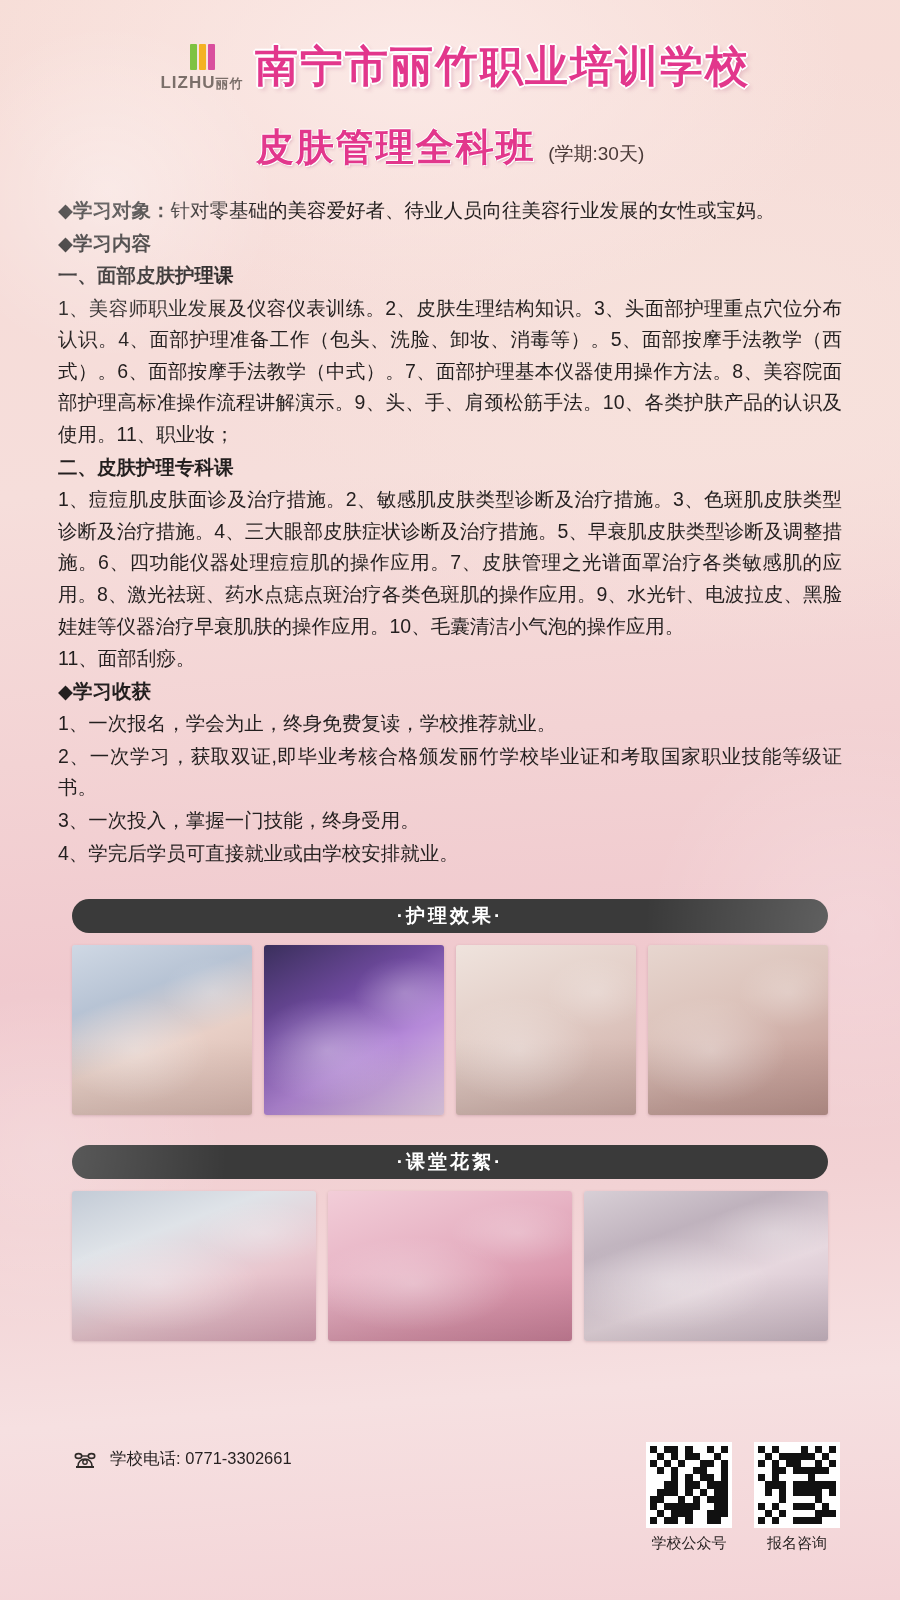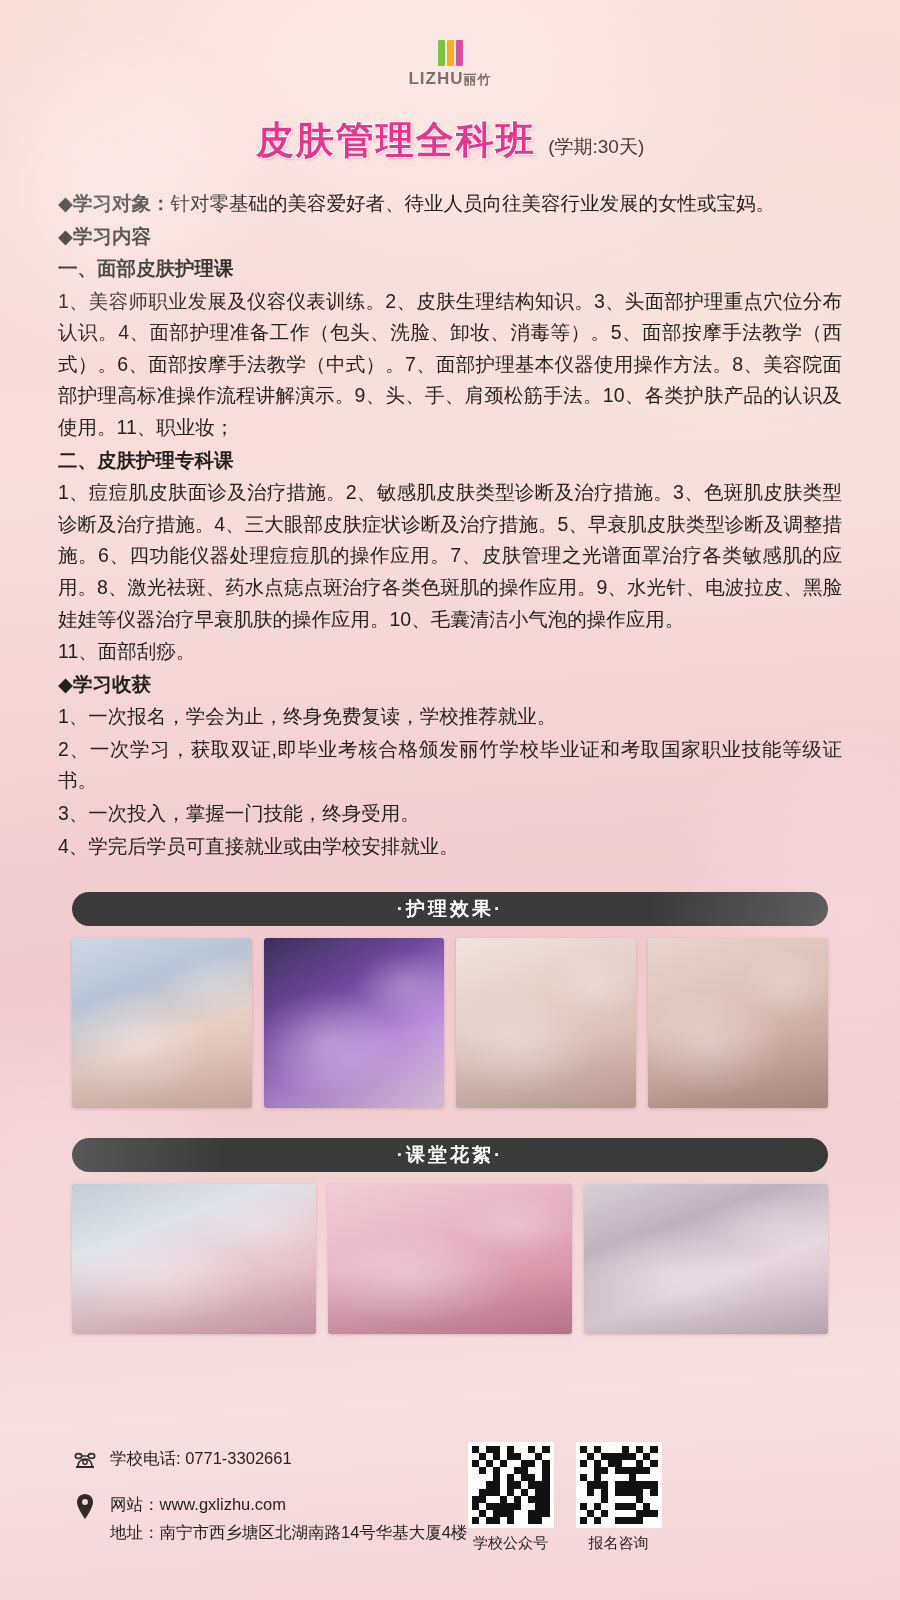--- a/index.html
+++ b/index.html
@@ -166,20 +166,21 @@
 
   
   .footer {
     position: absolute;
     left: 0;
     right: 0;
     bottom: 0;
     height: 178px;
     padding: 16px 60px 0 70px;
     display: flex;
+    justify-content: space-between;
   }
   .contact { padding-top: 8px; }
   .contact-row {
     display: flex;
     align-items: flex-start;
     gap: 10px;
     margin-bottom: 16px;
   }
   .icon-circle {
     width: 30px;
@@ -228,20 +229,21 @@
     <div class="logo">
       <div class="logo-mark">
         <i></i>
           <i></i>
           <i></i>
       </div>
       <div class="logo-text">
         <span>LIZHU</span><small>丽竹</small>
       </div>
     </div>
+    <div class="school-name">南宁市丽竹职业培训学校</div>
   </div>
 
   <div class="title-row">
     <span class="course-title">皮肤管理全科班</span>
     <span class="course-duration">(学期:30天)</span>
   </div>
 
   <div class="content">
     <p class="lead">
       <span class="bullet-head">◆学习对象：</span><span>针对零基础的美容爱好者、待业人员向往美容行业发展的女性或宝妈。</span>
@@ -282,32 +284,20 @@
             <path d="M4 16h18v2H4z" fill="#2f2a28"></path>
             <path d="M6 16c0-4 3-7 7-7s7 3 7 7" fill="none" stroke="#2f2a28" stroke-width="1.6"></path>
             <circle cx="13" cy="12" r="2.2" fill="none" stroke="#2f2a28" stroke-width="1.4"></circle>
             <ellipse cx="6.5" cy="6" rx="3.2" ry="2.4" fill="none" stroke="#2f2a28" stroke-width="1.6"></ellipse>
             <ellipse cx="19.5" cy="6" rx="3.2" ry="2.4" fill="none" stroke="#2f2a28" stroke-width="1.6"></ellipse>
             <path d="M9.5 6h7" stroke="#2f2a28" stroke-width="1.4"></path>
           </svg>
         </div>
         <div class="contact-lines">
           <div class="l1">学校电话: 0771-3302661</div>
-        </div>
-      </div>
-      <div class="contact-row">
-        <div class="icon-circle">
-          <svg width="20" height="28" viewBox="0 0 20 28" aria-hidden="true">
-            <path d="M10 1c-4.4 0-8 3.6-8 8 0 6 8 17 8 17s8-11 8-17c0-4.4-3.6-8-8-8z" fill="#2f2a28"></path>
-            <circle cx="10" cy="9" r="3" fill="#f3d3d6"></circle>
-          </svg>
-        </div>
-        <div class="contact-lines">
-          <div class="l1">网站：www.gxlizhu.com</div>
-          <div>地址：南宁市西乡塘区北湖南路14号华基大厦4楼</div>
         </div>
       </div>
     </div>
 
     <div class="qr-area">
       <div class="qr-block">
         <div class="qr-img">
           <div class="qr-grid" id="qr2">
               <span style="grid-area: 1 / 1;"></span>
               <span style="grid-area: 1 / 3;"></span>

